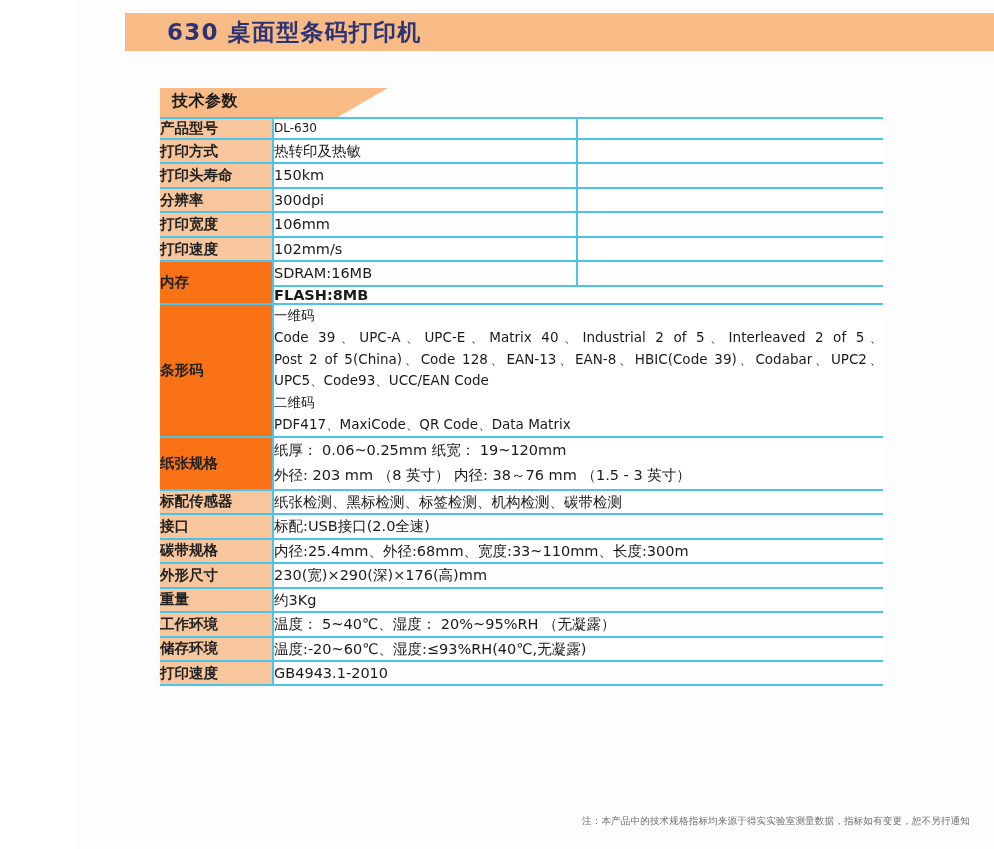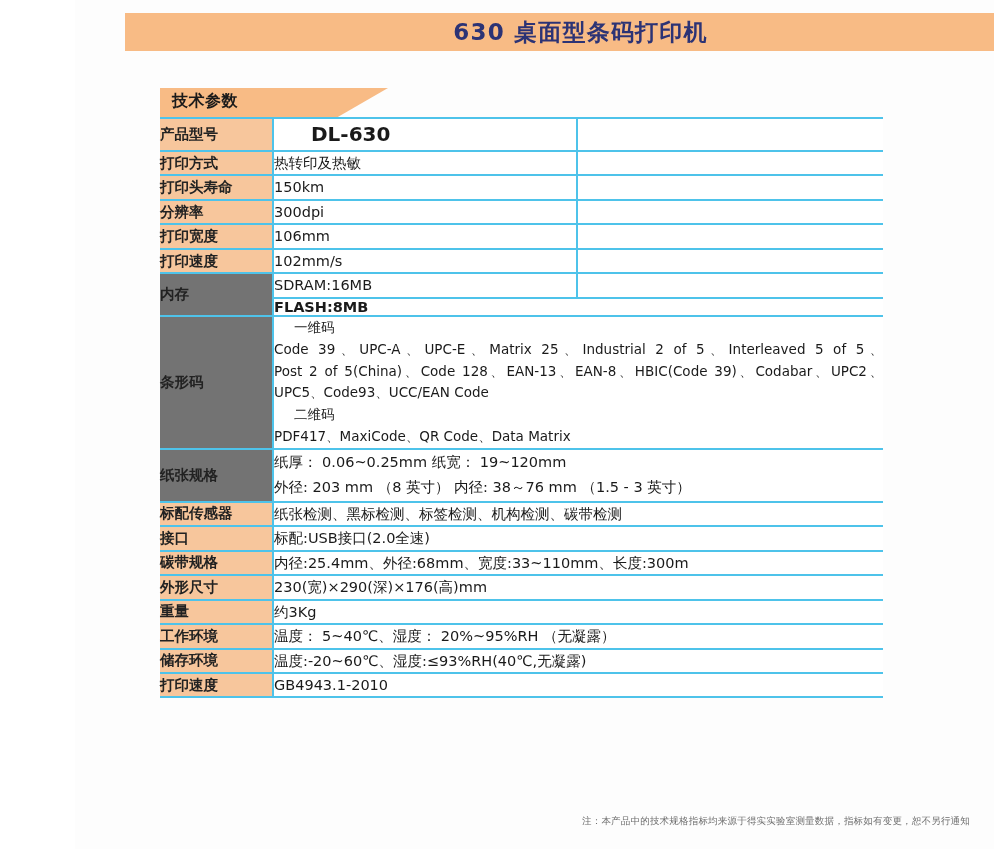--- a/index.html
+++ b/index.html
@@ -28,21 +28,20 @@
   
   .title-banner {
     position: absolute;
     left: 125px;
     top: 13px;
     width: 869px;
     height: 38px;
     background: #f8bb85;
     display: flex;
     align-items: center;
-    justify-content: center;
   }
   .title-banner-text {
     margin-left: 42px;
     color: #2c3375;
     font-size: 23px;
     font-weight: bold;
     letter-spacing: 1.2px;
     font-family: "DejaVu Sans", sans-serif;
   }
 
@@ -97,62 +96,60 @@
   .val {
     background: #ffffff;
     font-size: 14.5px;
     color: #1a1a1a;
     padding: 7px 0 7px 12px;
     border-left: 2px solid #4ec3ea;
     font-family: "DejaVu Sans", sans-serif;
     line-height: 1.55;
   }
   .val.big {
-    font-size: 20px;
-    font-weight: bold;
-    padding-left: 37px;
+    font-size: 12px;
+    font-weight: normal;
   }
   
   .col3 {
     width: 305px;
     background: #ffffff;
     border-left: 2px solid #4ec3ea;
   }
   .val-sub {
     background: #ffffff;
     font-size: 14.5px;
     color: #1a1a1a;
     padding: 7px 0 7px 12px;
     border-left: 2px solid #4ec3ea;
     font-family: "DejaVu Sans", sans-serif;
     font-weight: bold;
   }
   .lbl-span {
-    background: #737373;
+    background: #f97316;
     font-size: 14.5px;
     font-weight: bold;
     color: #222;
     padding: 7px 0 7px 12px;
     vertical-align: middle;
     font-family: "DejaVu Sans", sans-serif;
     border-top: 2px solid #4ec3ea;
     border-bottom: 2px solid #4ec3ea;
   }
   .lbl-top {
     vertical-align: top;
     padding-top: 12px;
   }
   .barcode-block {
     font-size: 13.5px;
     line-height: 1.62;
     padding: 8px 10px 8px 12px;
   }
   .barcode-head {
     font-size: 13.5px;
-    padding-left: 20px;
   }
   .bc-just {
     text-align: justify;
     text-align-last: justify;
   }
   .bc-last {
     text-align: left;
   }
   .two-line {
     line-height: 1.75;
@@ -221,21 +218,21 @@
       <td class="col3"></td>
     </tr>
     <tr>
       <td class="val-sub" colspan="2">FLASH:8MB</td>
     </tr>
 
     <tr>
       <td class="lbl-span lbl-top">条形码</td>
       <td class="val barcode-block" colspan="2">
         <div class="barcode-head">一维码</div>
-        <div class="bc-just">Code 39、UPC-A、UPC-E、Matrix 25、Industrial 2 of 5、Interleaved 5 of 5、</div>
+        <div class="bc-just">Code 39、UPC-A、UPC-E、Matrix 40、Industrial 2 of 5、Interleaved 2 of 5、</div>
         <div class="bc-just">Post 2 of 5(China)、Code 128、EAN-13、EAN-8、HBIC(Code 39)、Codabar、UPC2、</div>
         <div class="bc-last">UPC5、Code93、UCC/EAN Code</div>
         <div class="barcode-head">二维码</div>
         <div>PDF417、MaxiCode、QR Code、Data Matrix</div>
       </td>
     </tr>
 
     <tr>
       <td class="lbl-span">纸张规格</td>
       <td class="val two-line" colspan="2">

